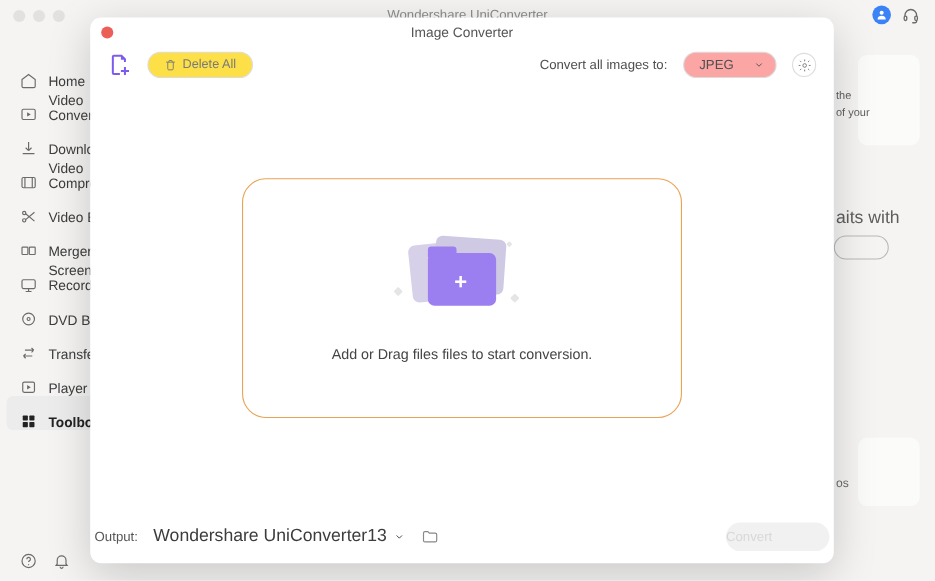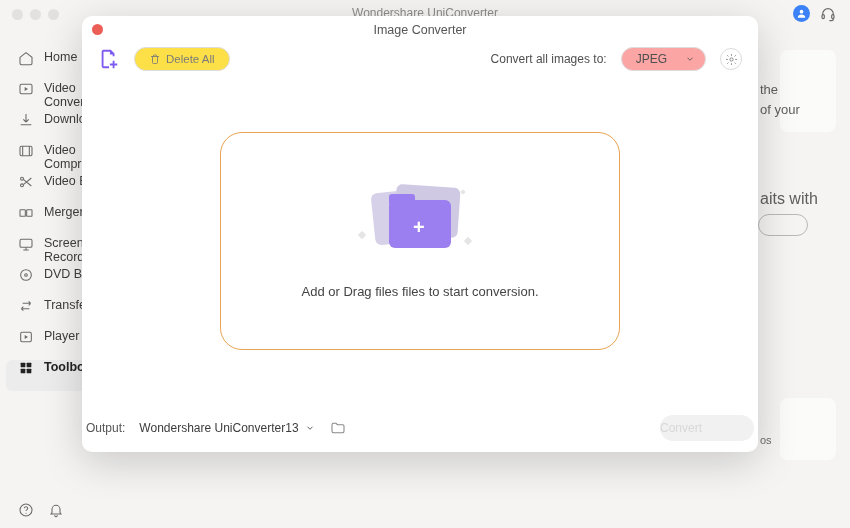--- a/index.html
+++ b/index.html
@@ -9,37 +9,37 @@
   .main-titlebar { height: 28px; display: flex; align-items: center; padding: 0 12px; }
   .traffic-lights { display: flex; gap: 7px; align-items: center; }
   .traffic-dot { width: 11px; height: 11px; border-radius: 50%; background: #e3e1df; }
   .main-title { position: absolute; left: 0; right: 0; text-align: center; font-size: 12px; color: #8c8c8c; top: 6px; pointer-events: none; }
   .top-right { position: absolute; right: 14px; top: 5px; display: flex; gap: 10px; align-items: center; }
   .avatar { width: 17px; height: 17px; border-radius: 50%; background: #3b82f6; display: flex; align-items: center; justify-content: center; color: #fff; font-size: 10px; }
   .headset { width: 16px; height: 16px; color: #6b6b6b; }
 
   
   .sidebar { position: absolute; left: 0; top: 28px; bottom: 0; width: 140px; padding-top: 22px; }
-  .side-item { display: flex; align-items: flex-start; gap: 10px; height: 31px; padding: 0 18px; font-size: 12.5px; color: #3d3d3d; cursor: pointer; }
+  .side-item { display: flex; align-items: flex-end; gap: 10px; height: 31px; padding: 0 18px; font-size: 12.5px; color: #3d3d3d; cursor: pointer; }
   .side-item .icn { width: 16px; height: 16px; color: #6b6b6b; display: flex; align-items: center; justify-content: center; flex: 0 0 16px; }
   .side-item.active { background: #ececec; border-radius: 6px; margin: 0 6px; padding: 0 12px; font-weight: 600; color: #222; }
   .side-item.active .icn { color: #222; }
   .side-bottom { position: absolute; bottom: 10px; left: 18px; display: flex; gap: 14px; color: #6b6b6b; }
   .side-bottom .bi { width: 16px; height: 16px; cursor: pointer; }
 
   
-  .bg-hints { position: absolute; left: 760px; top: 80px; width: 60px; font-size: 13px; color: #5e5e5e; line-height: 1.5; }
+  .bg-hints { position: absolute; left: 760px; top: 80px; width: 60px; font-size: 10px; color: #5e5e5e; line-height: 1.5; }
   .bg-hints2 { position: absolute; left: 760px; top: 190px; width: 70px; font-size: 16px; color: #5e5e5e; }
   .pill { position: absolute; left: 758px; top: 214px; width: 50px; height: 22px; border: 1px solid #b8b8b8; border-radius: 11px; }
   .bg-hints3 { position: absolute; left: 760px; top: 434px; font-size: 11px; color: #6b6b6b; text-align: right; }
   .bg-card1 { position: absolute; left: 780px; top: 50px; width: 56px; height: 82px; background: #fbfbfa; border-radius: 8px; }
   .bg-card2 { position: absolute; left: 780px; top: 398px; width: 56px; height: 62px; background: #fbfbfa; border-radius: 8px; }
 
   
-  .modal { position: absolute; left: 82px; top: 16px; width: 676px; height: 436px; background: #ffffff; border-radius: 10px; box-shadow: 0 10px 40px rgba(0,0,0,0.18); display: flex; flex-direction: column; }
+  .modal { position: absolute; left: 82px; top: 16px; width: 676px; height: 496px; background: #ffffff; border-radius: 10px; box-shadow: 0 10px 40px rgba(0,0,0,0.18); display: flex; flex-direction: column; }
   .modal-title { text-align: center; font-size: 12.5px; color: #555; padding-top: 7px; }
   .close-dot { position: absolute; left: 10px; top: 8px; width: 11px; height: 11px; border-radius: 50%; background: #ec5f57; cursor: pointer; }
 
   .modal-toolbar { display: flex; align-items: center; padding: 10px 16px 8px; gap: 14px; }
   .addfile { width: 22px; height: 22px; color: #7e5bef; position: relative; cursor: pointer; }
   .btn-delete { border: 1px solid #dcdcdc; background: #fde047; border-radius: 13px; height: 24px; padding: 0 14px; font-size: 11.5px; color: #7a7a7a; display: flex; align-items: center; gap: 5px; cursor: pointer; }
   .tb-spacer { flex: 1; }
   .convert-label { font-size: 12px; color: #4f4f4f; }
   .format-dd { border: 1px solid #dcdcdc; background: #fca5a5; border-radius: 13px; height: 24px; padding: 0 10px 0 14px; font-size: 12px; color: #4f4f4f; display: flex; align-items: center; gap: 18px; cursor: pointer; }
   .gear-circle { width: 22px; height: 22px; border: 1px solid #dcdcdc; border-radius: 50%; display: flex; align-items: center; justify-content: center; color: #7a7a7a; cursor: pointer; }
@@ -52,21 +52,21 @@
   .folder-back { position: absolute; left: 8px; top: 8px; width: 70px; height: 52px; background: #d6d0e8; border-radius: 6px; transform: rotate(-6deg); }
   .folder-back2 { position: absolute; left: 30px; top: 4px; width: 64px; height: 50px; background: #cfc9e4; border-radius: 6px; transform: rotate(4deg); }
   .folder-front { position: absolute; left: 24px; top: 18px; width: 62px; height: 48px; background: #9b7ef0; border-radius: 6px; }
   .folder-tab { position: absolute; left: 24px; top: 12px; width: 26px; height: 10px; background: #9b7ef0; border-radius: 3px 3px 0 0; }
   .folder-plus { position: absolute; left: 48px; top: 34px; color: #fff; font-size: 20px; font-weight: 700; }
   .spark { position: absolute; width: 6px; height: 6px; background: #e5e5e5; border-radius: 1px; transform: rotate(45deg); }
 
   
   .modal-bottom { height: 50px; border-top: 1px solid #eee0; display: flex; align-items: center; padding: 0 4px; gap: 10px; }
   .out-label { font-size: 12px; color: #555; }
-  .out-dd { font-size: 12px; color: #3c3c3c; display: flex; align-items: center; gap: 6px; cursor: pointer; padding: 3px 4px; }
+  .out-dd { font-size: 16px; color: #3c3c3c; display: flex; align-items: center; gap: 6px; cursor: pointer; padding: 3px 4px; }
   .out-folder { width: 18px; height: 16px; color: #888; cursor: pointer; }
   .bottom-spacer { flex: 1; }
   .convert-btn { width: 94px; height: 26px; border-radius: 13px; background: #f1f1f1; color: #d8d8d8; font-size: 12px; display: flex; align-items: center; justify-content: flex-start; cursor: default; }
 
   svg { display: block; }
 </style>
 </head>
 <body>
 
 <div class="main-titlebar">

